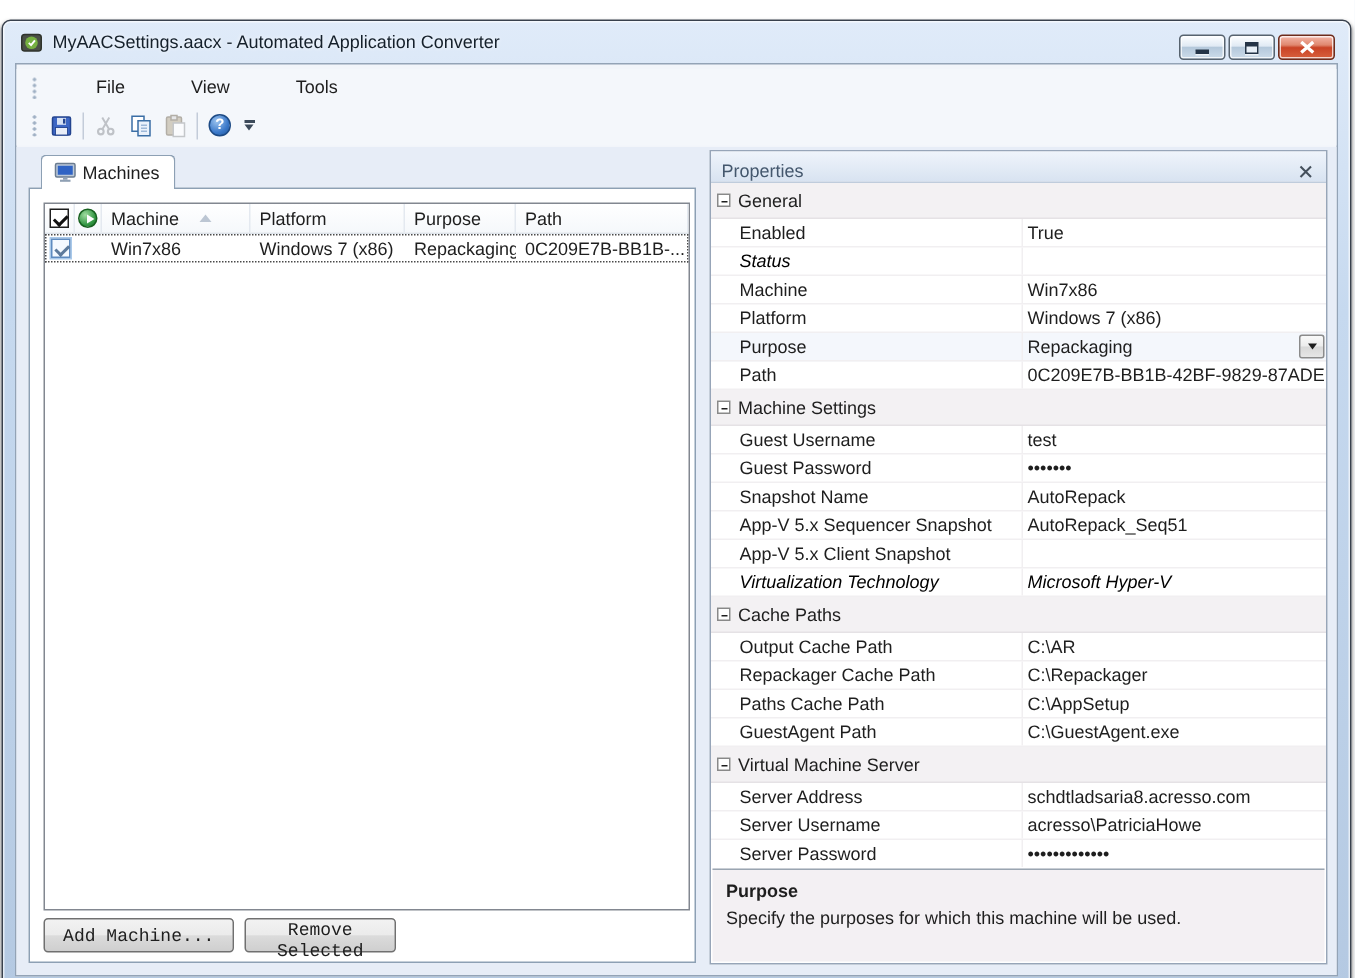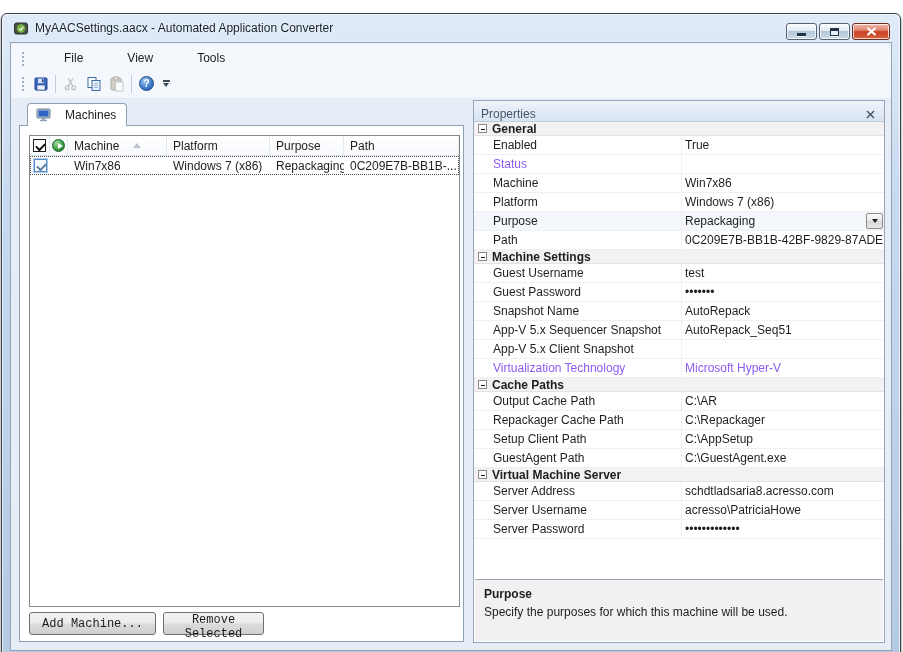--- a/index.html
+++ b/index.html
@@ -28,21 +28,21 @@
   .tbtn.disabled{opacity:.55;filter:grayscale(60%);}
   .tsep{width:1px;height:18px;background:#c3ccd9;margin:0 3px;}
   .help-circle{width:15px;height:15px;border-radius:50%;background:radial-gradient(circle at 35% 30%,#9cc4ef,#3a78c9 60%,#205497);border:1px solid #1c4a85;
     color:#fff;font-weight:bold;font-size:10px;display:flex;align-items:center;justify-content:center;}
   .overflow{width:12px;height:22px;display:flex;flex-direction:column;align-items:center;justify-content:center;gap:1px;margin-left:2px;}
   .overflow .bar{width:7px;height:2px;background:#3c4a5a;}
   .overflow .arr{width:0;height:0;border-left:3.5px solid transparent;border-right:3.5px solid transparent;border-top:4px solid #3c4a5a;}
   .workspace{position:absolute;left:0;top:55px;right:0;bottom:0;background:#e7edf7;}
   
   .tab{position:absolute;left:16px;top:5px;height:23px;z-index:2;background:#fff;border:1px solid #8da0b4;border-bottom:none;
-    border-radius:4px 4px 0 0;display:flex;align-items:center;gap:13px;padding:0 10px 0 8px;}
+    border-radius:4px 4px 0 0;display:flex;align-items:center;gap:3px;padding:0 10px 0 8px;}
   .tab-page{position:absolute;left:8px;top:27px;width:445px;bottom:8px;background:#fff;border:1px solid #8da0b4;}
   .listview{position:absolute;left:9px;top:9px;width:431px;height:472px;border:1px solid #828790;background:#fff;overflow:hidden;}
   .lv-header{display:flex;height:20px;border-bottom:1px solid #dde3ea;background:linear-gradient(180deg,#ffffff,#f5f8fb);}
   .lv-cell{display:flex;align-items:center;padding-left:6px;overflow:hidden;white-space:nowrap;}
   .lv-header .lv-cell{border-right:1px solid #e4e9f0;}
   .c-check{width:20px;flex:0 0 auto;justify-content:center;padding-left:0;}
   .c-icon{width:18px;flex:0 0 auto;justify-content:center;padding-left:0;}
   .c-machine{width:99px;flex:0 0 auto;}
   .c-platform{width:103px;flex:0 0 auto;}
   .c-purpose{width:74px;flex:0 0 auto;}
@@ -59,27 +59,27 @@
   .btn{height:23px;border:1px solid #707070;border-radius:3px;font-family:Liberation Mono, monospace;font-size:12px;color:#1e1e1e;
     background:linear-gradient(180deg,#f2f2f2 0%,#ebebeb 48%,#dbdbdb 52%,#cfcfcf 100%);padding:0 4px;}
   .btn.add{width:127px;}
   .btn.remove{width:101px;}
   
   .right-panel{position:absolute;left:462px;top:2px;right:6px;bottom:7px;background:#fff;border:1px solid #97a5b8;}
   .props-header{position:absolute;left:0;top:0;right:0;height:21px;display:flex;align-items:flex-end;padding:0 7px;
     background:linear-gradient(180deg,#eff4fb 0%,#d8e3f1 100%);border-bottom:1px solid #bfccdc;color:#44576d;}
   .props-close{margin-left:auto;width:14px;height:14px;display:flex;align-items:center;justify-content:center;}
   .prop-grid{position:absolute;left:0;top:21px;right:0;bottom:64px;background:#fff;overflow:hidden;}
-  .psection{height:14px;display:flex;align-items:center;background:#f3f1f3;border-bottom:1px solid #e5e2e5;font-weight:bold;}
+  .psection{height:24px;display:flex;align-items:center;background:#f3f1f3;border-bottom:1px solid #e5e2e5;font-weight:normal;}
   .cbox{width:9px;height:9px;border:1px solid #898989;background:#fff;margin:0 5px 0 4px;position:relative;flex:0 0 auto;}
   .cbox::after{content:"";position:absolute;left:1.5px;top:3.5px;width:4px;height:1px;background:#1e1e1e;}
   .prow{height:19px;display:flex;align-items:center;border-bottom:1px solid #f1eff1;padding-left:19px;position:relative;}
   .plabel{width:189px;flex:0 0 auto;border-right:1px solid #f1eff1;overflow:hidden;white-space:nowrap;align-self:stretch;display:flex;align-items:center;}
   .pvalue{flex:1;padding-left:3px;overflow:hidden;white-space:nowrap;}
-  .prow.disabled .plabel,.prow.disabled .pvalue{color:#8b5cf6;}
+  .prow.disabled .plabel,.prow.disabled .pvalue{color:#000000;font-style:italic;}
   .prow.selected{background:#f4f7fc;}
   .ddbtn{position:absolute;right:1px;top:1px;width:17px;height:16px;border:1px solid #8b8b8b;border-radius:2px;
     background:linear-gradient(180deg,#f9f9f9 0%,#ececec 48%,#d8d8d8 52%,#e6e6e6 100%);display:flex;align-items:center;justify-content:center;}
   .ddarrow{width:0;height:0;border-left:3.5px solid transparent;border-right:3.5px solid transparent;border-top:4px solid #1e1e1e;}
   .prop-help{position:absolute;left:1px;right:1px;bottom:1px;height:62px;background:#f3f0f3;border-top:1px solid #9aa5b1;padding:7px 9px;}
   .help-title{font-weight:bold;margin-bottom:4px;}
 </style>
 </head>
 <body>
 
@@ -283,21 +283,21 @@
             </div>
             <div class="prow">
               <span class="plabel">Output Cache Path</span>
               <span class="pvalue">C:\AR</span>
             </div>
             <div class="prow">
               <span class="plabel">Repackager Cache Path</span>
               <span class="pvalue">C:\Repackager</span>
             </div>
             <div class="prow">
-              <span class="plabel">Setup Client Path</span>
+              <span class="plabel">Paths Cache Path</span>
               <span class="pvalue">C:\AppSetup</span>
             </div>
             <div class="prow">
               <span class="plabel">GuestAgent Path</span>
               <span class="pvalue">C:\GuestAgent.exe</span>
             </div>
             <div class="psection">
               <span class="cbox"></span>
               <span>Virtual Machine Server</span>
             </div>

